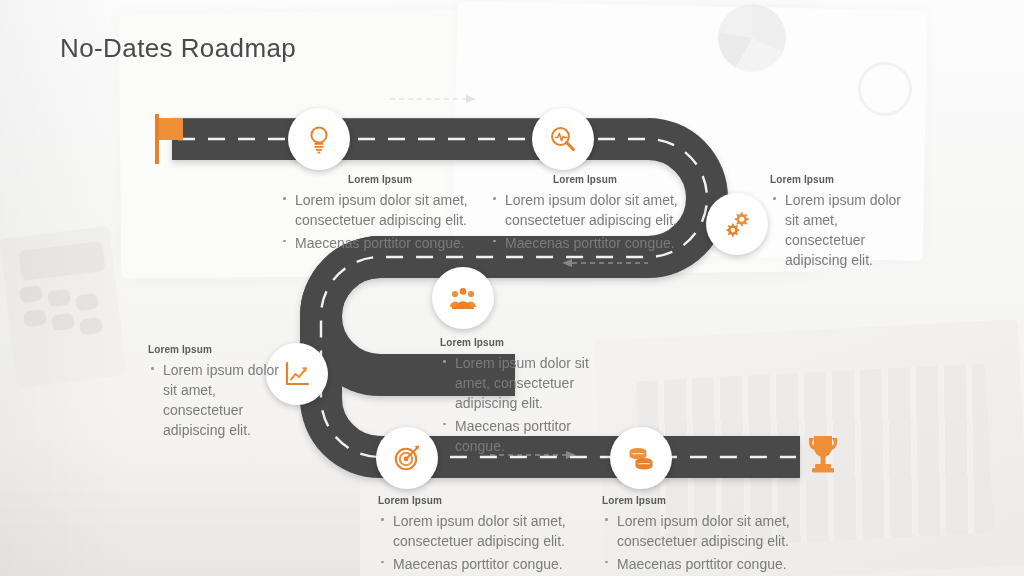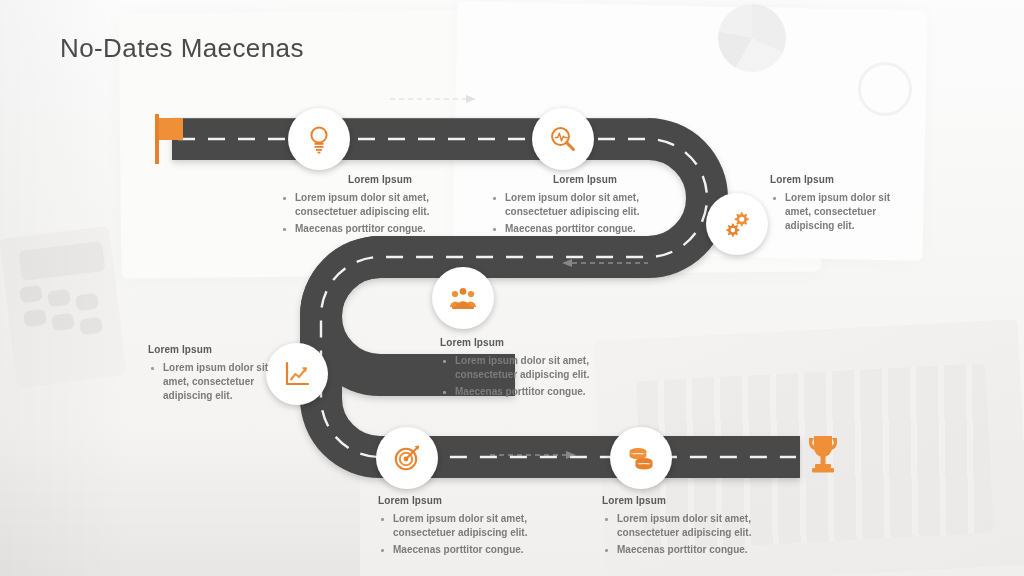--- a/index.html
+++ b/index.html
@@ -44,21 +44,21 @@
   
   .block{position:absolute;color:#6f6f6f;}
   .block .hd{
     font-size:10px;font-weight:bold;color:#5a5a5a;margin:0 0 6px 0;
     letter-spacing:.1px;
   }
   .block.center .hd{text-align:center;}
   .block ul{list-style:none;margin:0;padding:0;}
   .block li{
     position:relative;padding-left:15px;margin-bottom:3px;
-    font-size:10px;line-height:1.42;color:#7b7b7b;font-weight:bold;
+    font-size:14px;line-height:1.42;color:#7b7b7b;
   }
   .block li:before{
     content:"";position:absolute;left:3px;top:6px;
     width:2.5px;height:2.5px;border-radius:50%;background:#9a9a9a;
   }
 
   
   .dirarrow{position:absolute;height:10px;opacity:.5;}
   .dirarrow svg{display:block;}
 </style>
@@ -85,21 +85,21 @@
     <div class="bg-blob" style="left:52px;top:314px;width:22px;height:16px;background:#e6e5e4;transform:rotate(-7deg);"></div>
     <div class="bg-blob" style="left:80px;top:318px;width:22px;height:16px;background:#e6e5e4;transform:rotate(-7deg);"></div>
 
     <div class="bg-blob" style="left:600px;top:330px;width:424px;height:246px;background:linear-gradient(160deg,#f3f2f1,#ecebea);transform:rotate(-3deg);opacity:.9;"></div>
     <div class="bg-blob" style="left:640px;top:372px;width:350px;height:170px;background:repeating-linear-gradient(92deg,#e9e8e7 0 22px,#f4f3f2 22px 28px),repeating-linear-gradient(2deg,#eeeded 0 18px,#f6f5f4 18px 23px);transform:rotate(-3deg);opacity:.55;"></div>
 
     <div class="bg-soft" style="left:0;top:430px;width:360px;height:146px;background:linear-gradient(180deg,rgba(0,0,0,0) 0%,rgba(0,0,0,.035) 100%);"></div>
     <div class="bg-soft" style="left:0;top:0;width:130px;height:576px;background:linear-gradient(90deg,rgba(0,0,0,.03),rgba(0,0,0,0));"></div>
   </div>
 
-  <div class="title">No-Dates Maecenas</div>
+  <div class="title">No-Dates Roadmap</div>
 
   <svg id="road" viewBox="0 0 1024 576">
     <defs>
       <filter id="roadshadow" x="-20%" y="-20%" width="140%" height="160%">
         <feDropShadow dx="0" dy="3" stdDeviation="3" flood-color="#000" flood-opacity="0.17"></feDropShadow>
       </filter>
     </defs>
 
     <path id="roadpath" d="M 175 139
          L 645 139

